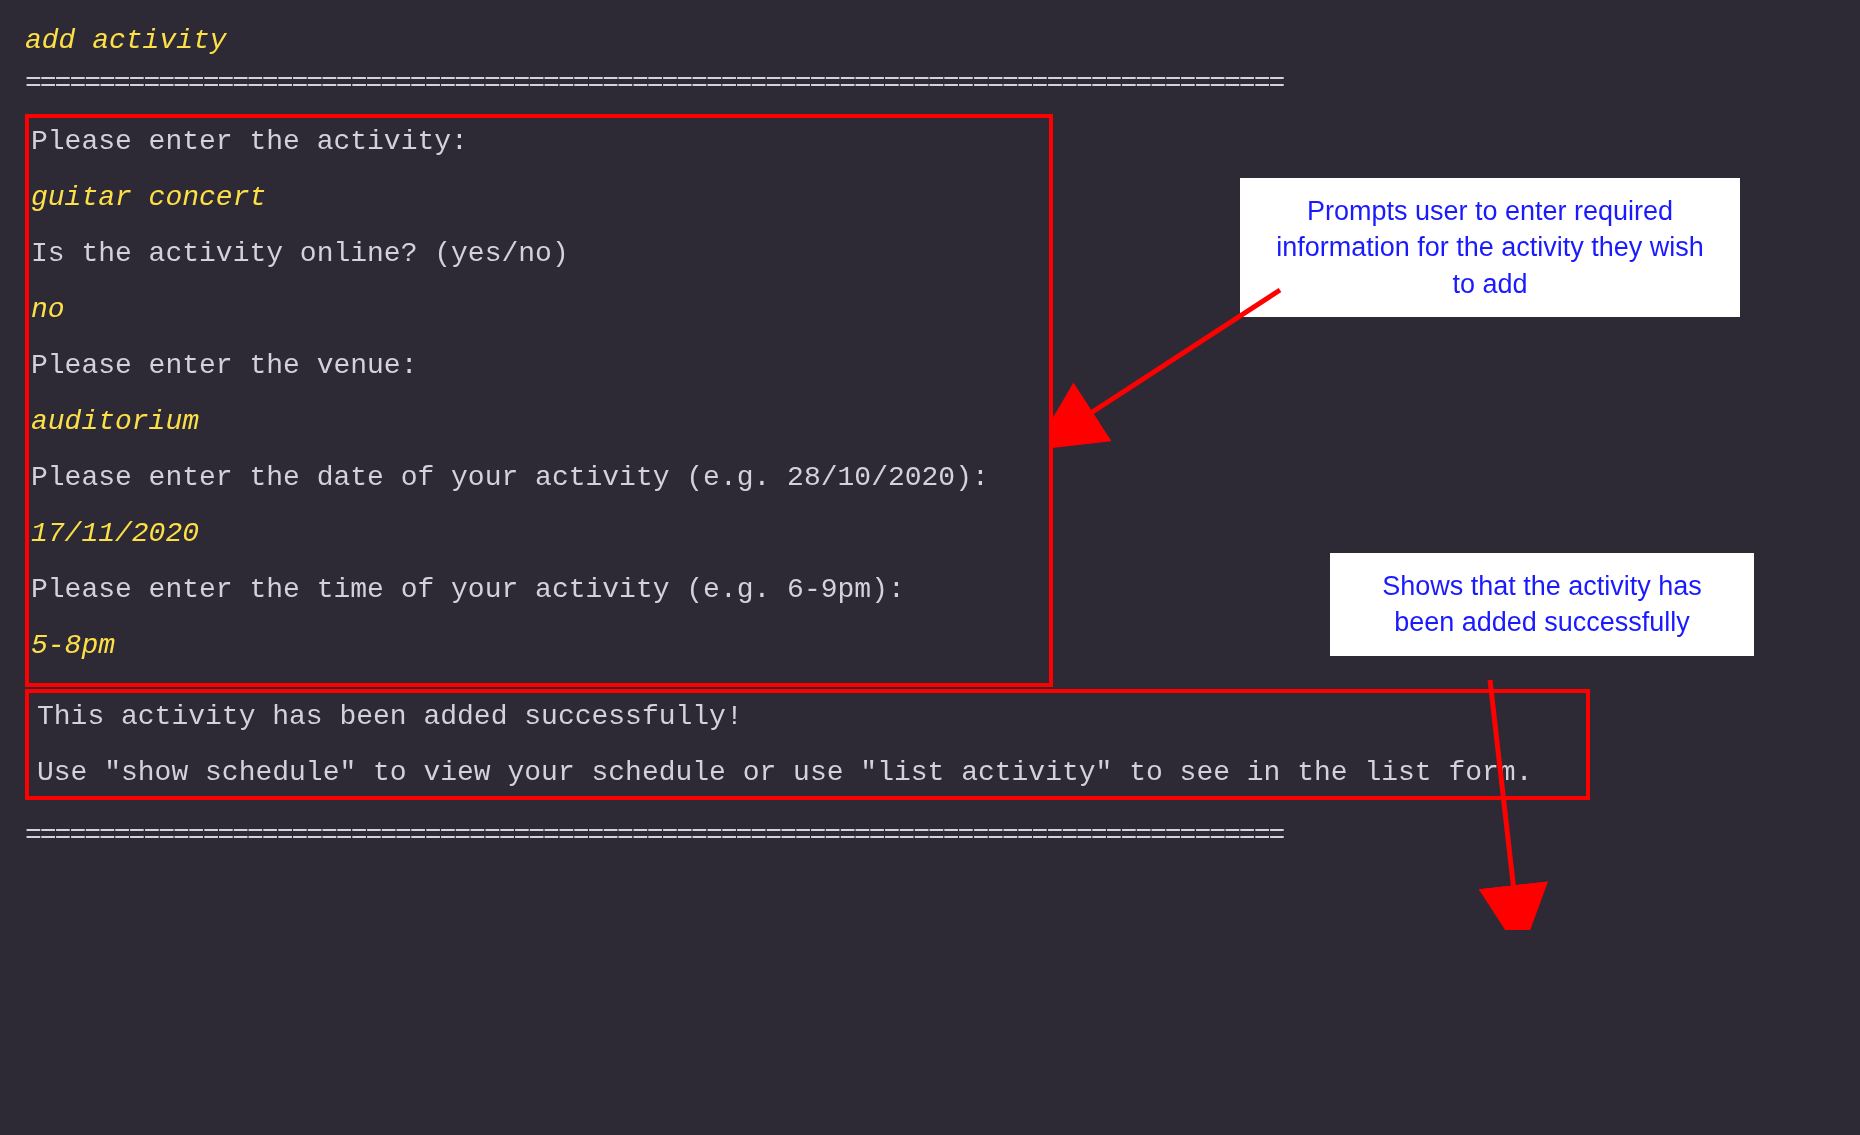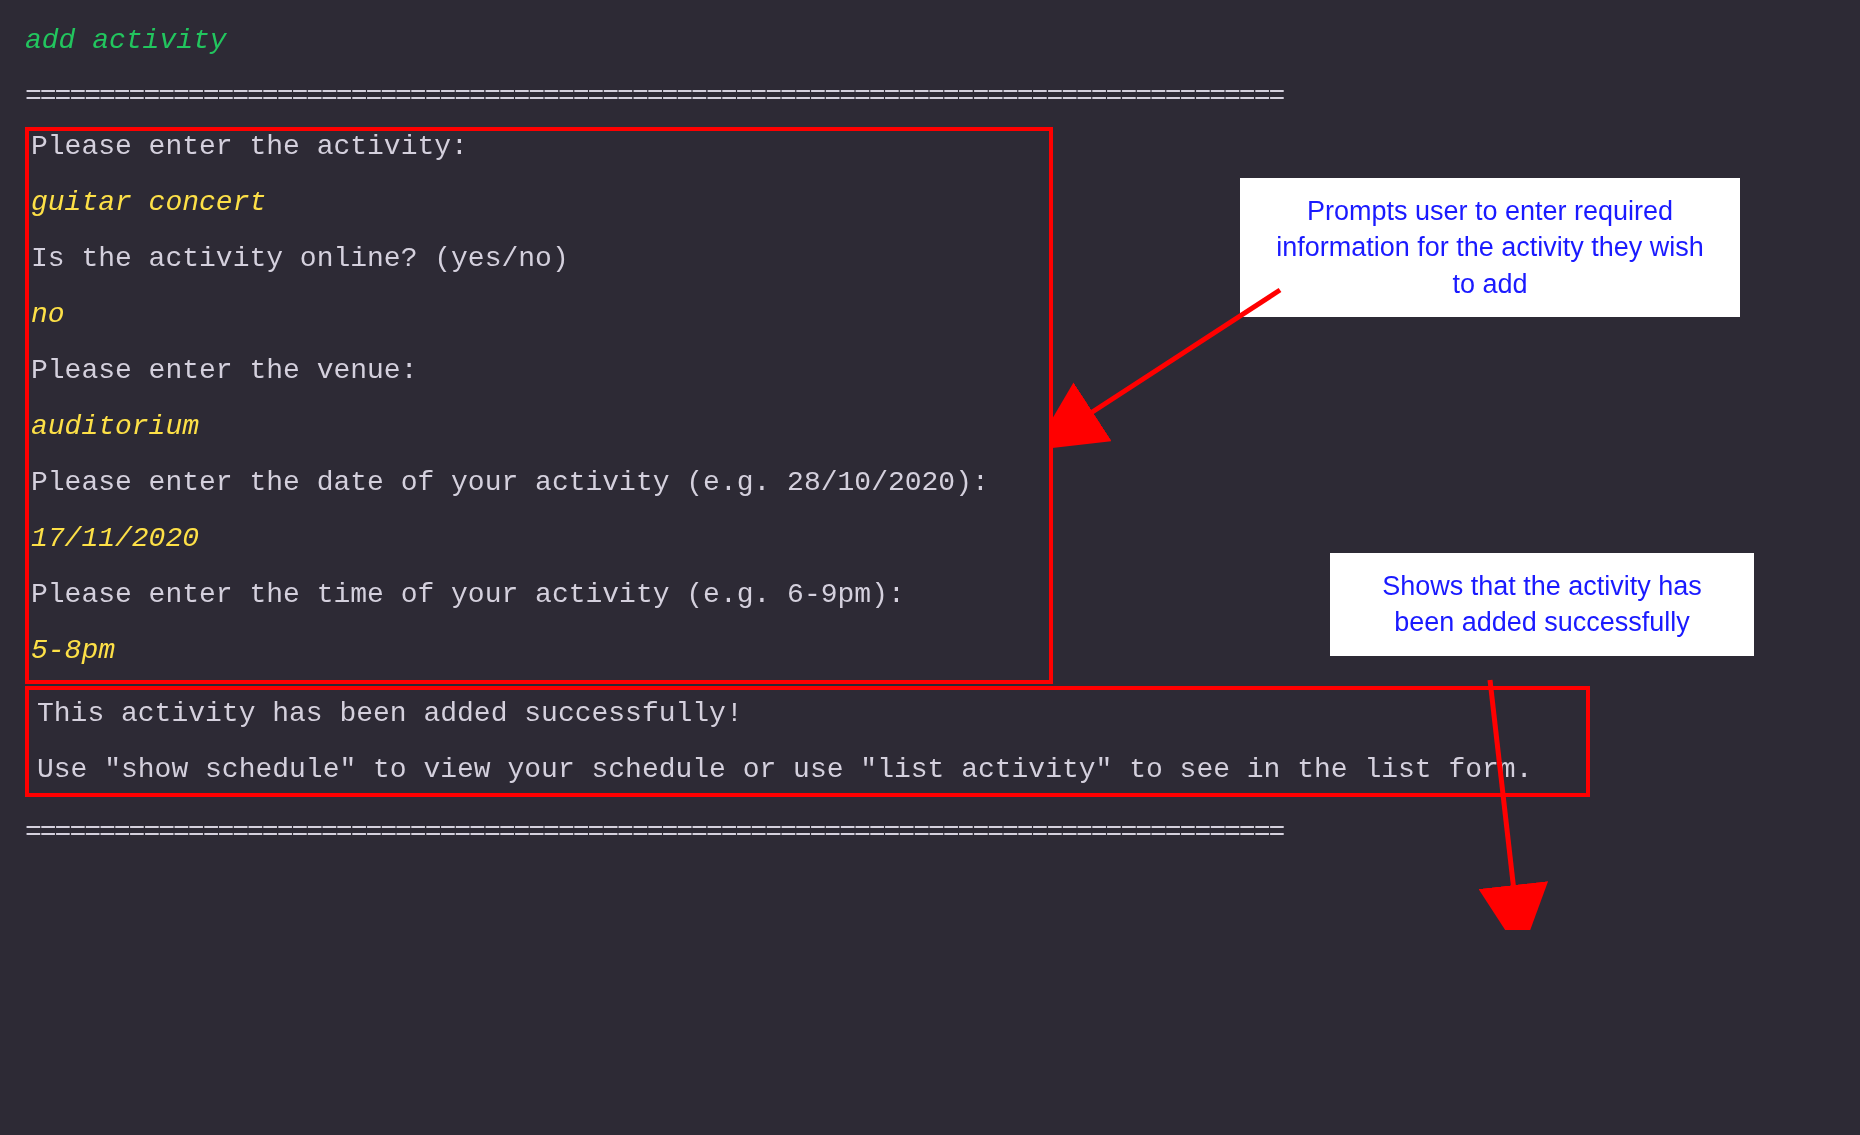--- a/index.html
+++ b/index.html
@@ -12,35 +12,35 @@
       font-family: 'Courier New', Consolas, monospace;
       font-size: 28px;
       color: #d4d0dd;
       padding: 25px;
       width: 1860px;
       height: 1135px;
       position: relative;
       overflow: hidden;
     }
     .command {
-      color: #22c55e;
+      color: #fde047;
       font-style: italic;
-      margin-bottom: 25px;
+      margin-bottom: 12px;
     }
     .divider {
       color: #d4d0dd;
       letter-spacing: -2px;
       margin-bottom: 10px;
       margin-top: 10px;
       white-space: nowrap;
       overflow: hidden;
     }
     .prompt-box {
       border: 4px solid #ff0000;
-      padding: 0 2px;
+      padding: 8px 2px;
       margin-top: 15px;
       width: 1028px;
       position: relative;
     }
     .success-box {
       border: 4px solid #ff0000;
       padding: 8px 8px;
       margin-top: 2px;
       width: 1565px;
       position: relative;

